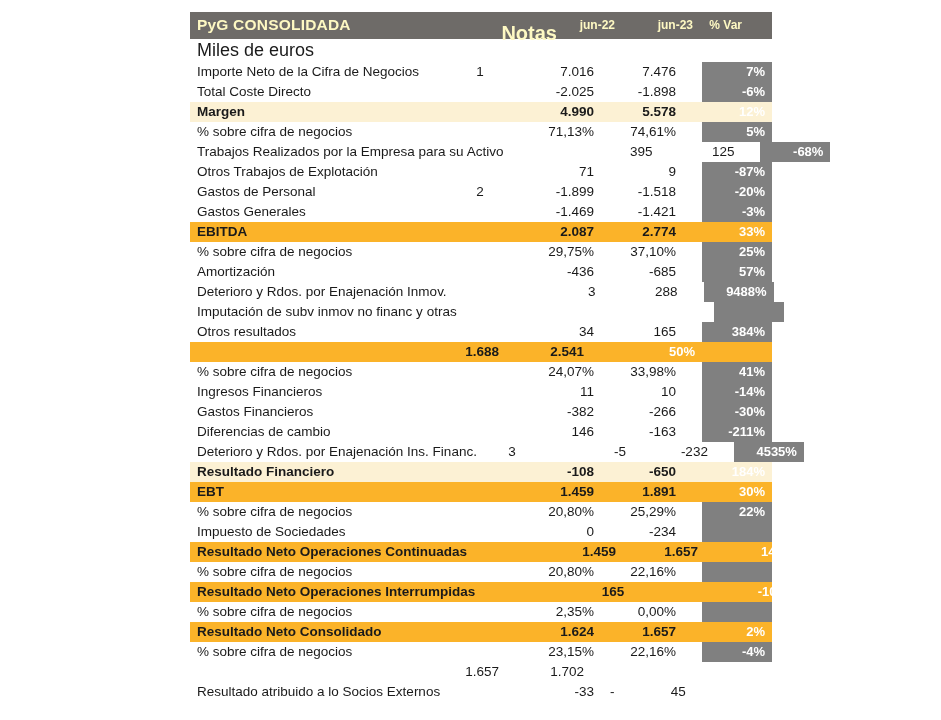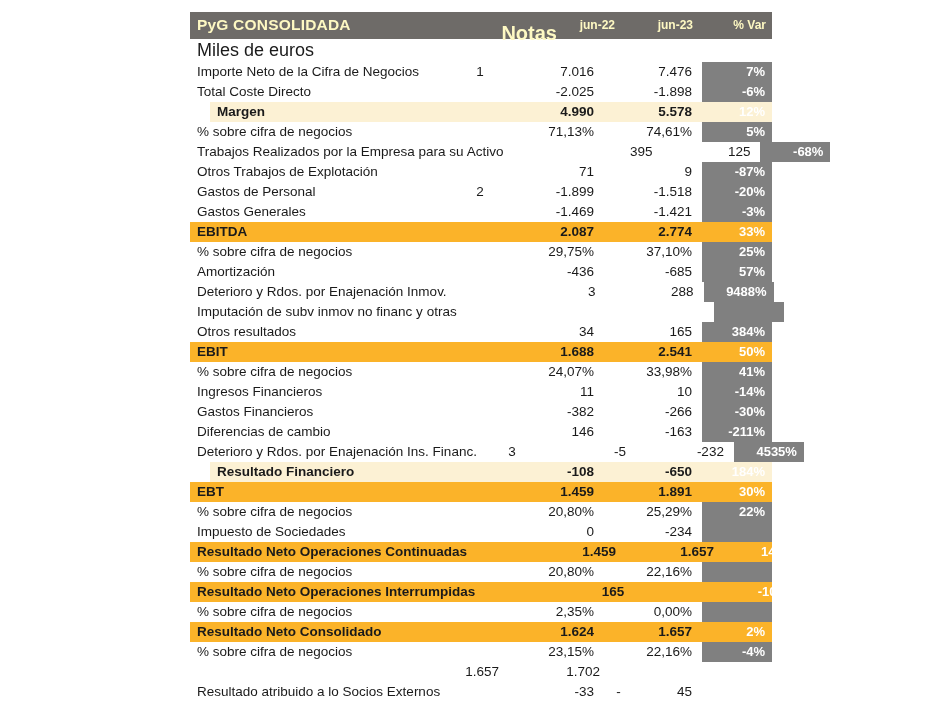--- a/index.html
+++ b/index.html
@@ -13,37 +13,37 @@
   
   .hdr {
     position:relative; height:27px; background:var(--header-bg);
     color:#fef9c3; font-weight:bold;
   }
   .hdr .h-title { position:absolute; left:7px; top:4px; font-size:15.5px; letter-spacing:.2px; }
   .hdr .h-notas { position:absolute; right:215px; top:10px; font-size:20px; }
   .hdr .h-col   { position:absolute; top:6px; font-size:12px; }
   .hdr .h-jun22 { right:157px; }
   .hdr .h-jun23 { right:79px; }
-  .hdr .h-var   { right:6px; }
+  .hdr .h-var   { right:30px; }
 
   .units { height:23px; line-height:23px; padding-left:7px; font-size:18px; }
 
   
   .row {
     display:grid; grid-template-columns:1fr 70px 95px 92px 70px;
     height:20px; line-height:20px; font-size:13.5px; align-items:center;
   }
   .cell { white-space:pre; overflow:visible; }
   .c-label { padding-left:7px; }
   .c-nota  { text-align:center; }
   .c-jun22 { text-align:right; padding-right:16px; }
-  .c-jun23 { text-align:right; padding-right:10px; }
+  .c-jun23 { text-align:right; padding-right:26px; }
   .c-var   { text-align:right; padding-right:7px; font-size:13px; height:20px; }
 
-  .style-cream  { background:var(--cream); font-weight:bold;margin-left:20px; }
+  .style-cream  { background:var(--cream); font-weight:bold; }
   .style-orange { background:var(--orange); font-weight:bold; }
   .style-cream .c-var, .style-orange .c-var { background:none; }
 
   .var-on { background:var(--var-bg); color:#ffffff; font-weight:bold; }
 </style>
 </head>
 <body>
 
 <div class="sheet">
 
@@ -150,21 +150,20 @@
     <span class="cell c-var var-on"></span>
   </div>
       <div class="row style-normal">
     <span class="cell c-label">Otros resultados</span>
     <span class="cell c-nota"></span>
     <span class="cell c-jun22">34</span>
     <span class="cell c-jun23">165</span>
     <span class="cell c-var var-on">384%</span>
   </div>
       <div class="row style-orange">
-    <span class="cell c-label">EBIT</span>
     <span class="cell c-nota"></span>
     <span class="cell c-jun22">1.688</span>
     <span class="cell c-jun23">2.541</span>
     <span class="cell c-var var-on">50%</span>
   </div>
       <div class="row style-normal">
     <span class="cell c-label">% sobre cifra de negocios</span>
     <span class="cell c-nota"></span>
     <span class="cell c-jun22">24,07%</span>
     <span class="cell c-jun23">33,98%</span>

